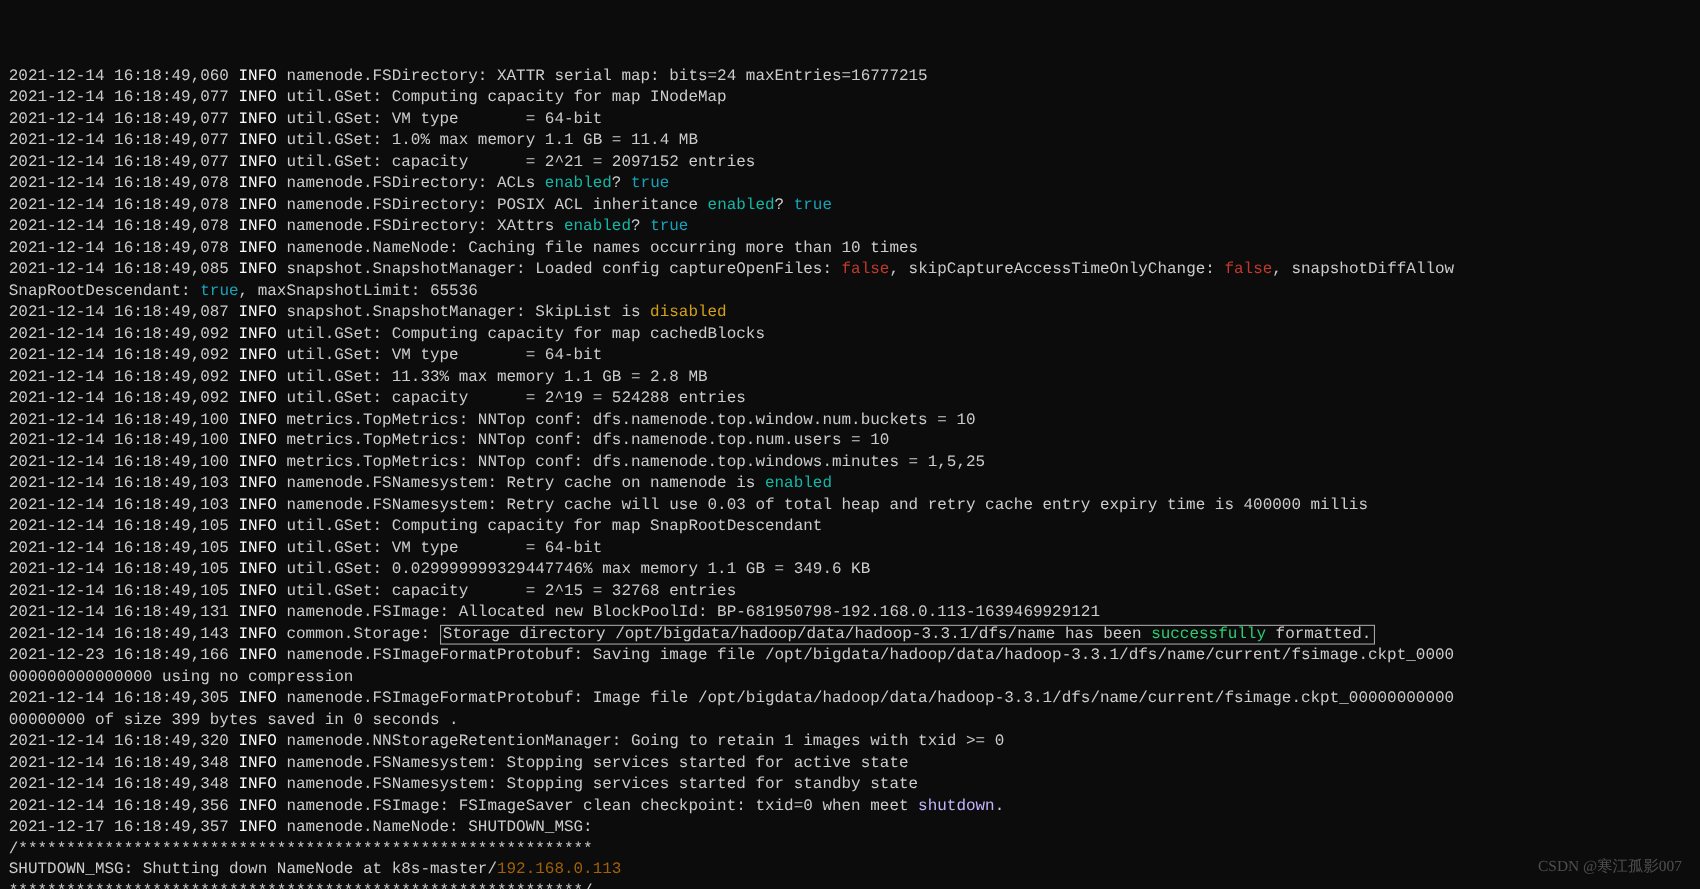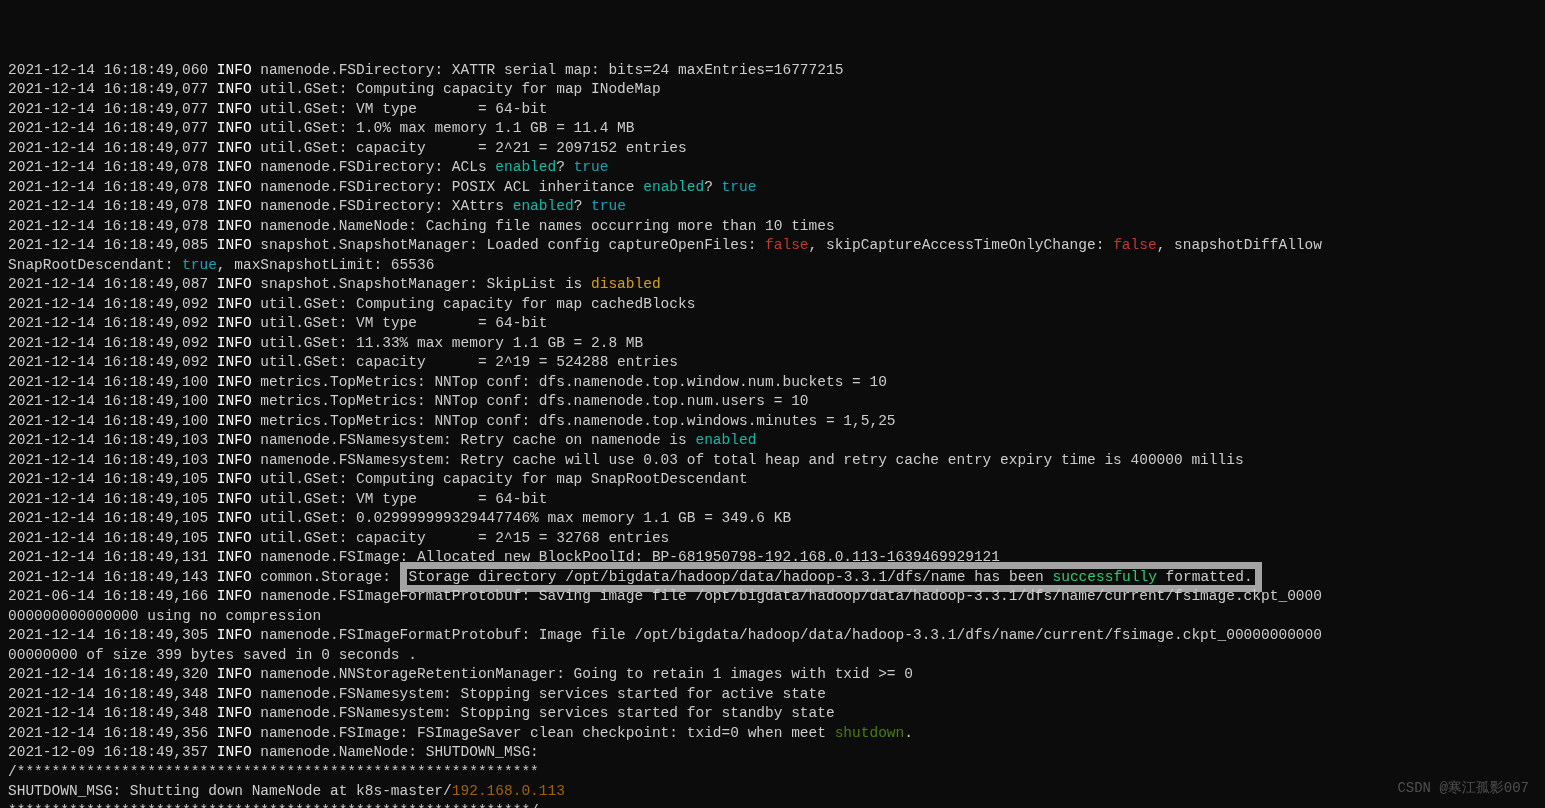--- a/index.html
+++ b/index.html
@@ -3,24 +3,24 @@
 <meta charset="utf-8">
 <style>
   html,body{margin:0;padding:0;background:#0c0c0c;color:#cccccc;font-family:Consolas,"Courier New",monospace;font-size:14.5px;line-height:19.5px;white-space:pre;overflow:hidden}
   .term{padding:2px 8px;width:1545px;box-sizing:border-box}
   .info{color:#ffffff}
   .true{color:#17a2b8}
   .false{color:#c0392b}
   .en{color:#14b8a6}
   .dis{color:#d4a017}
   .ok{color:#2ecc71}
-  .sd{color:#4d7c0f}
+  .sd{color:#c4b5fd}
   .ip{color:#a16207}
-  .hlbox{border:7px solid #a3a3a3;padding:0 2px}
-  .watermark{position:fixed;right:16px;bottom:10px;color:rgba(200,200,200,0.35);font-family:Liberation Mono, monospace;font-size:14px;pointer-events:none}
+  .hlbox{border:1px solid #a3a3a3;padding:0 2px}
+  .watermark{position:fixed;right:16px;bottom:10px;color:rgba(200,200,200,0.35);font-family:Liberation Serif, serif;font-size:14px;pointer-events:none}
 </style>
 </head>
 <body>
 <div class="term">
 <span><span>2021-12-14 16:18:49,060</span> <span class="info">INFO</span> <span>namenode.FSDirectory: XATTR serial map: bits=24 maxEntries=16777215</span></span>
 <span><span>2021-12-14 16:18:49,077</span> <span class="info">INFO</span> <span>util.GSet: Computing capacity for map INodeMap</span></span>
 <span><span>2021-12-14 16:18:49,077</span> <span class="info">INFO</span> <span>util.GSet: VM type       = 64-bit</span></span>
 <span><span>2021-12-14 16:18:49,077</span> <span class="info">INFO</span> <span>util.GSet: 1.0% max memory 1.1 GB = 11.4 MB</span></span>
 <span><span>2021-12-14 16:18:49,077</span> <span class="info">INFO</span> <span>util.GSet: capacity      = 2^21 = 2097152 entries</span></span>
 <span><span>2021-12-14 16:18:49,078</span> <span class="info">INFO</span> <span>namenode.FSDirectory: ACLs </span><span class="en">enabled</span><span>? </span><span class="true">true</span></span>
@@ -38,29 +38,29 @@
 <span><span>2021-12-14 16:18:49,100</span> <span class="info">INFO</span> <span>metrics.TopMetrics: NNTop conf: dfs.namenode.top.num.users = 10</span></span>
 <span><span>2021-12-14 16:18:49,100</span> <span class="info">INFO</span> <span>metrics.TopMetrics: NNTop conf: dfs.namenode.top.windows.minutes = 1,5,25</span></span>
 <span><span>2021-12-14 16:18:49,103</span> <span class="info">INFO</span> <span>namenode.FSNamesystem: Retry cache on namenode is </span><span class="en">enabled</span></span>
 <span><span>2021-12-14 16:18:49,103</span> <span class="info">INFO</span> <span>namenode.FSNamesystem: Retry cache will use 0.03 of total heap and retry cache entry expiry time is 400000 millis</span></span>
 <span><span>2021-12-14 16:18:49,105</span> <span class="info">INFO</span> <span>util.GSet: Computing capacity for map SnapRootDescendant</span></span>
 <span><span>2021-12-14 16:18:49,105</span> <span class="info">INFO</span> <span>util.GSet: VM type       = 64-bit</span></span>
 <span><span>2021-12-14 16:18:49,105</span> <span class="info">INFO</span> <span>util.GSet: 0.029999999329447746% max memory 1.1 GB = 349.6 KB</span></span>
 <span><span>2021-12-14 16:18:49,105</span> <span class="info">INFO</span> <span>util.GSet: capacity      = 2^15 = 32768 entries</span></span>
 <span><span>2021-12-14 16:18:49,131</span> <span class="info">INFO</span> <span>namenode.FSImage: Allocated new BlockPoolId: BP-681950798-192.168.0.113-1639469929121</span></span>
 <span><span>2021-12-14 16:18:49,143</span> <span class="info">INFO</span> <span>common.Storage: </span><span class="hlbox"><span>Storage directory /opt/bigdata/hadoop/data/hadoop-3.3.1/dfs/name has been </span><span class="ok">successfully</span><span> formatted.</span></span></span>
-<span><span>2021-06-14 16:18:49,166</span> <span class="info">INFO</span> <span>namenode.FSImageFormatProtobuf: Saving image file /opt/bigdata/hadoop/data/hadoop-3.3.1/dfs/name/current/fsimage.ckpt_0000</span></span>
+<span><span>2021-12-23 16:18:49,166</span> <span class="info">INFO</span> <span>namenode.FSImageFormatProtobuf: Saving image file /opt/bigdata/hadoop/data/hadoop-3.3.1/dfs/name/current/fsimage.ckpt_0000</span></span>
 <span><span>000000000000000 using no compression</span></span>
 <span><span>2021-12-14 16:18:49,305</span> <span class="info">INFO</span> <span>namenode.FSImageFormatProtobuf: Image file /opt/bigdata/hadoop/data/hadoop-3.3.1/dfs/name/current/fsimage.ckpt_00000000000</span></span>
 <span><span>00000000 of size 399 bytes saved in 0 seconds .</span></span>
 <span><span>2021-12-14 16:18:49,320</span> <span class="info">INFO</span> <span>namenode.NNStorageRetentionManager: Going to retain 1 images with txid &gt;= 0</span></span>
 <span><span>2021-12-14 16:18:49,348</span> <span class="info">INFO</span> <span>namenode.FSNamesystem: Stopping services started for active state</span></span>
 <span><span>2021-12-14 16:18:49,348</span> <span class="info">INFO</span> <span>namenode.FSNamesystem: Stopping services started for standby state</span></span>
 <span><span>2021-12-14 16:18:49,356</span> <span class="info">INFO</span> <span>namenode.FSImage: FSImageSaver clean checkpoint: txid=0 when meet </span><span class="sd">shutdown</span><span>.</span></span>
-<span><span>2021-12-09 16:18:49,357</span> <span class="info">INFO</span> <span>namenode.NameNode: SHUTDOWN_MSG:</span></span>
+<span><span>2021-12-17 16:18:49,357</span> <span class="info">INFO</span> <span>namenode.NameNode: SHUTDOWN_MSG:</span></span>
 <span><span>/************************************************************</span></span>
 <span><span>SHUTDOWN_MSG: Shutting down NameNode at k8s-master/</span><span class="ip">192.168.0.113</span></span>
 <span><span>************************************************************/</span></span>
 
 </div>
 <div class="watermark"><span>CSDN @寒江孤影007</span></div>
 
 
 
 

